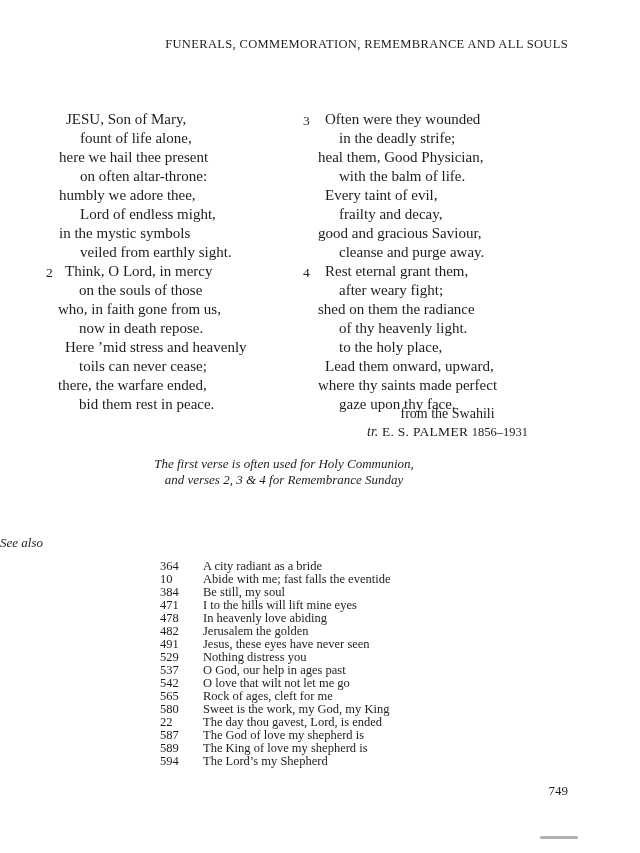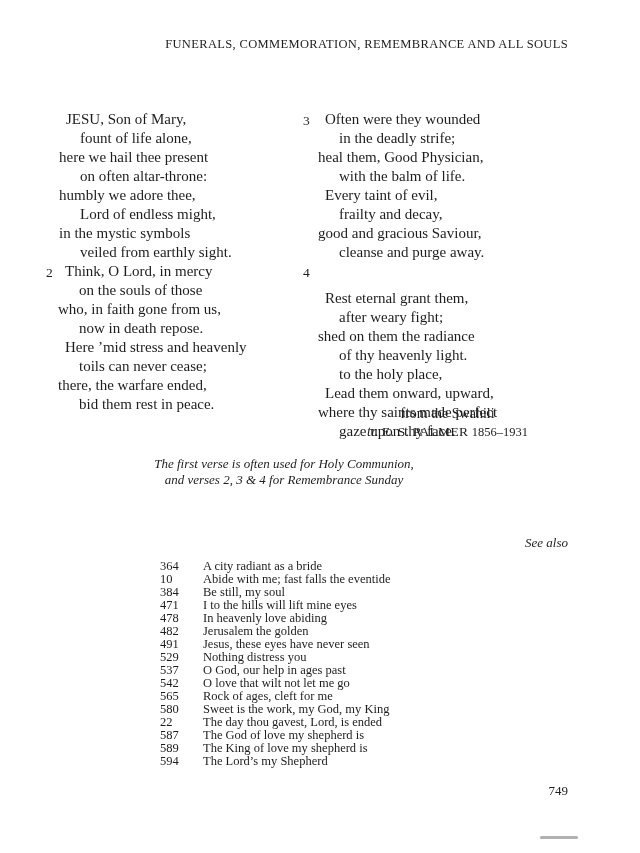--- a/index.html
+++ b/index.html
@@ -26,21 +26,21 @@
   .vnum { position: absolute; font-size: 13.5px; line-height: 19px; }
   .vline { display: block; white-space: nowrap; }
   .vline.ind { padding-left: 21px; }
   .vline.cap { padding-left: 7px; }
   #v1-lines { left: 59px;  top: 110px; }
   #v2-num   { left: 46px;  top: 263px; }
   #v2-lines { left: 58px;  top: 262px; }
   #v3-num   { left: 303px; top: 111px; }
   #v3-lines { left: 318px; top: 110px; }
   #v4-num   { left: 303px; top: 263px; }
-  #v4-lines { left: 318px; top: 262px; margin-top: 27px; }
+  #v4-lines { left: 318px; top: 262px; }
   .attribution {
     position: absolute;
     top: 405px;
     right: 112px;
     text-align: center;
     font-size: 14px;
     line-height: 17.5px;
     white-space: nowrap;
   }
   .attribution .tr-prefix { font-style: italic; }
@@ -54,21 +54,21 @@
     text-align: center;
     font-style: italic;
     font-size: 13px;
     line-height: 15.5px;
   }
   .see-also-heading {
     position: absolute;
     top: 535px;
     left: 0;
     width: 568px;
-    text-align: right;
+    text-align: left;
     font-style: italic;
     font-size: 13px;
   }
   .see-also-list {
     position: absolute;
     top: 560px;
     left: 160px;
     font-size: 12.5px;
     line-height: 13px;
   }

